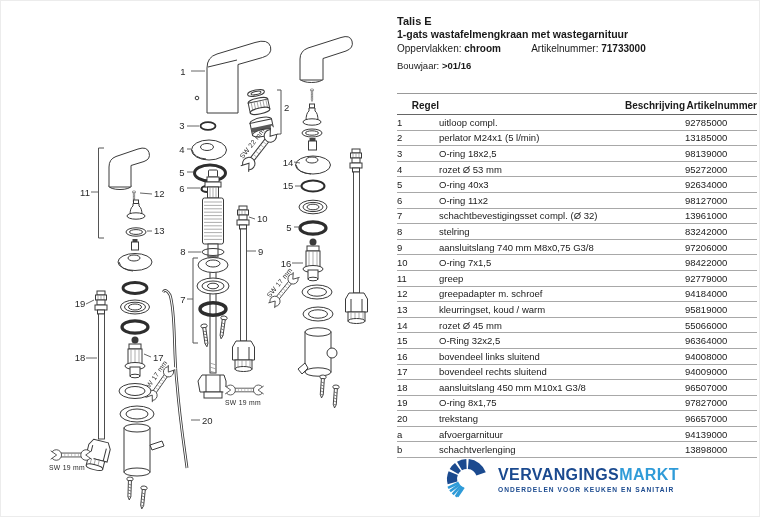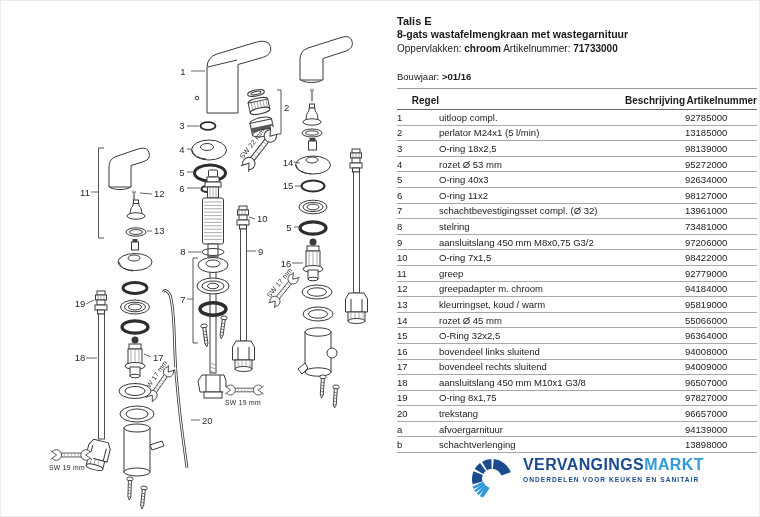--- a/index.html
+++ b/index.html
@@ -14,32 +14,32 @@
   .sn{stroke:#3a3a3a;stroke-width:1;fill:none;}
   .or{stroke:#2d2d2d;fill:none;}
   .th{stroke:#8a8a8a;stroke-width:.7;}
   .br{stroke:#555;stroke-width:1;fill:none;}
   
   .panel{position:absolute;left:396px;top:0;width:360px;}
   .t1{font-size:11px;font-weight:bold;padding-top:14px;line-height:13px;}
   .t2{font-size:10.5px;font-weight:bold;line-height:13px;}
   .meta{font-size:10px;line-height:13px;margin-top:1px;}
   .meta b{font-weight:bold;}
-  .meta .m1{}
+  .meta .m1{margin-right:28px;}
   .secbar{margin-top:13px;background:#9b9b9b;color:#fff;font-size:10.5px;font-weight:bold;
           padding:2px 6px 3px 6px;}
-  .bouwjaar{font-size:9.5px;margin-top:16px;padding-bottom:6px;border-bottom:1px solid #999;}
+  .bouwjaar{font-size:9.5px;margin-top:5px;padding-bottom:22px;border-bottom:1px solid #999;}
   .bouwjaar b{font-weight:bold;}
   table{width:100%;border-collapse:collapse;margin-top:5px;table-layout:fixed;}
   th{font-size:10px;font-weight:bold;text-align:right;padding:1px 0 3px 0;border-bottom:1.4px solid #666;}
   td{font-size:9.5px;padding:1.8px 0;border-bottom:1px solid #a8a8a8;overflow:hidden;white-space:nowrap;}
   .col-regel{width:42px;}
   .col-art{width:72px;}
   
-  .logo{position:absolute;left:468px;top:455px;display:flex;align-items:flex-start;}
+  .logo{position:absolute;left:443px;top:455px;display:flex;align-items:center;}
   .logo-text{margin-left:8px;}
   .brand{font-size:16px;letter-spacing:.4px;line-height:18px;}
   .brand .b1{font-weight:bold;color:#1b4a8f;}
   .brand .b2{font-weight:bold;color:#2f9bd8;}
   .tagline{font-size:6.6px;font-weight:bold;color:#1b4a8f;letter-spacing:1.05px;margin-top:2px;}
 </style>
 </head>
 <body>
 
 <div class="page">
@@ -394,21 +394,21 @@
       <path class="s" d="M348,292 L363,292 L366.5,298 L366.5,311 L344.5,311 L344.5,298 Z"></path>
       <path class="sn" d="M350,298 L350,311 M361,298 L361,311" stroke-width="0.7"></path>
       <rect class="s" x="347" y="311" width="17" height="9"></rect>
       <path class="th" d="M350,311 L350,320 M354,311 L354,320 M358,311 L358,320 M362,311 L362,320"></path>
       <ellipse class="s" cx="355.5" cy="320" rx="8.5" ry="2.5"></ellipse>
     </g>
   </svg>
 
   <div class="panel">
     <div class="t1">Talis E</div>
-    <div class="t2">8-gats wastafelmengkraan met wastegarnituur</div>
+    <div class="t2">1-gats wastafelmengkraan met wastegarnituur</div>
     <div class="meta">
       <span class="m1"><span>Oppervlakken:</span>
         <b>chroom</b></span>
       <span><span>Artikelnummer:</span>
         <b>71733000</b></span>
     </div>
 
 
     <div class="bouwjaar">
       <span>Bouwjaar:</span>
@@ -455,40 +455,40 @@
             <td>98127000</td>
           </tr>
           <tr>
             <td>7</td>
             <td>schachtbevestigingsset compl. (Ø 32)</td>
             <td>13961000</td>
           </tr>
           <tr>
             <td>8</td>
             <td>stelring</td>
-            <td>73481000</td>
+            <td>83242000</td>
           </tr>
           <tr>
             <td>9</td>
-            <td>aansluitslang 450 mm  M8x0,75  G3/2</td>
+            <td>aansluitslang 740 mm  M8x0,75  G3/8</td>
             <td>97206000</td>
           </tr>
           <tr>
             <td>10</td>
             <td>O-ring 7x1,5</td>
             <td>98422000</td>
           </tr>
           <tr>
             <td>11</td>
             <td>greep</td>
             <td>92779000</td>
           </tr>
           <tr>
             <td>12</td>
-            <td>greepadapter m. chroom</td>
+            <td>greepadapter m. schroef</td>
             <td>94184000</td>
           </tr>
           <tr>
             <td>13</td>
             <td>kleurringset, koud / warm</td>
             <td>95819000</td>
           </tr>
           <tr>
             <td>14</td>
             <td>rozet Ø 45 mm</td>

